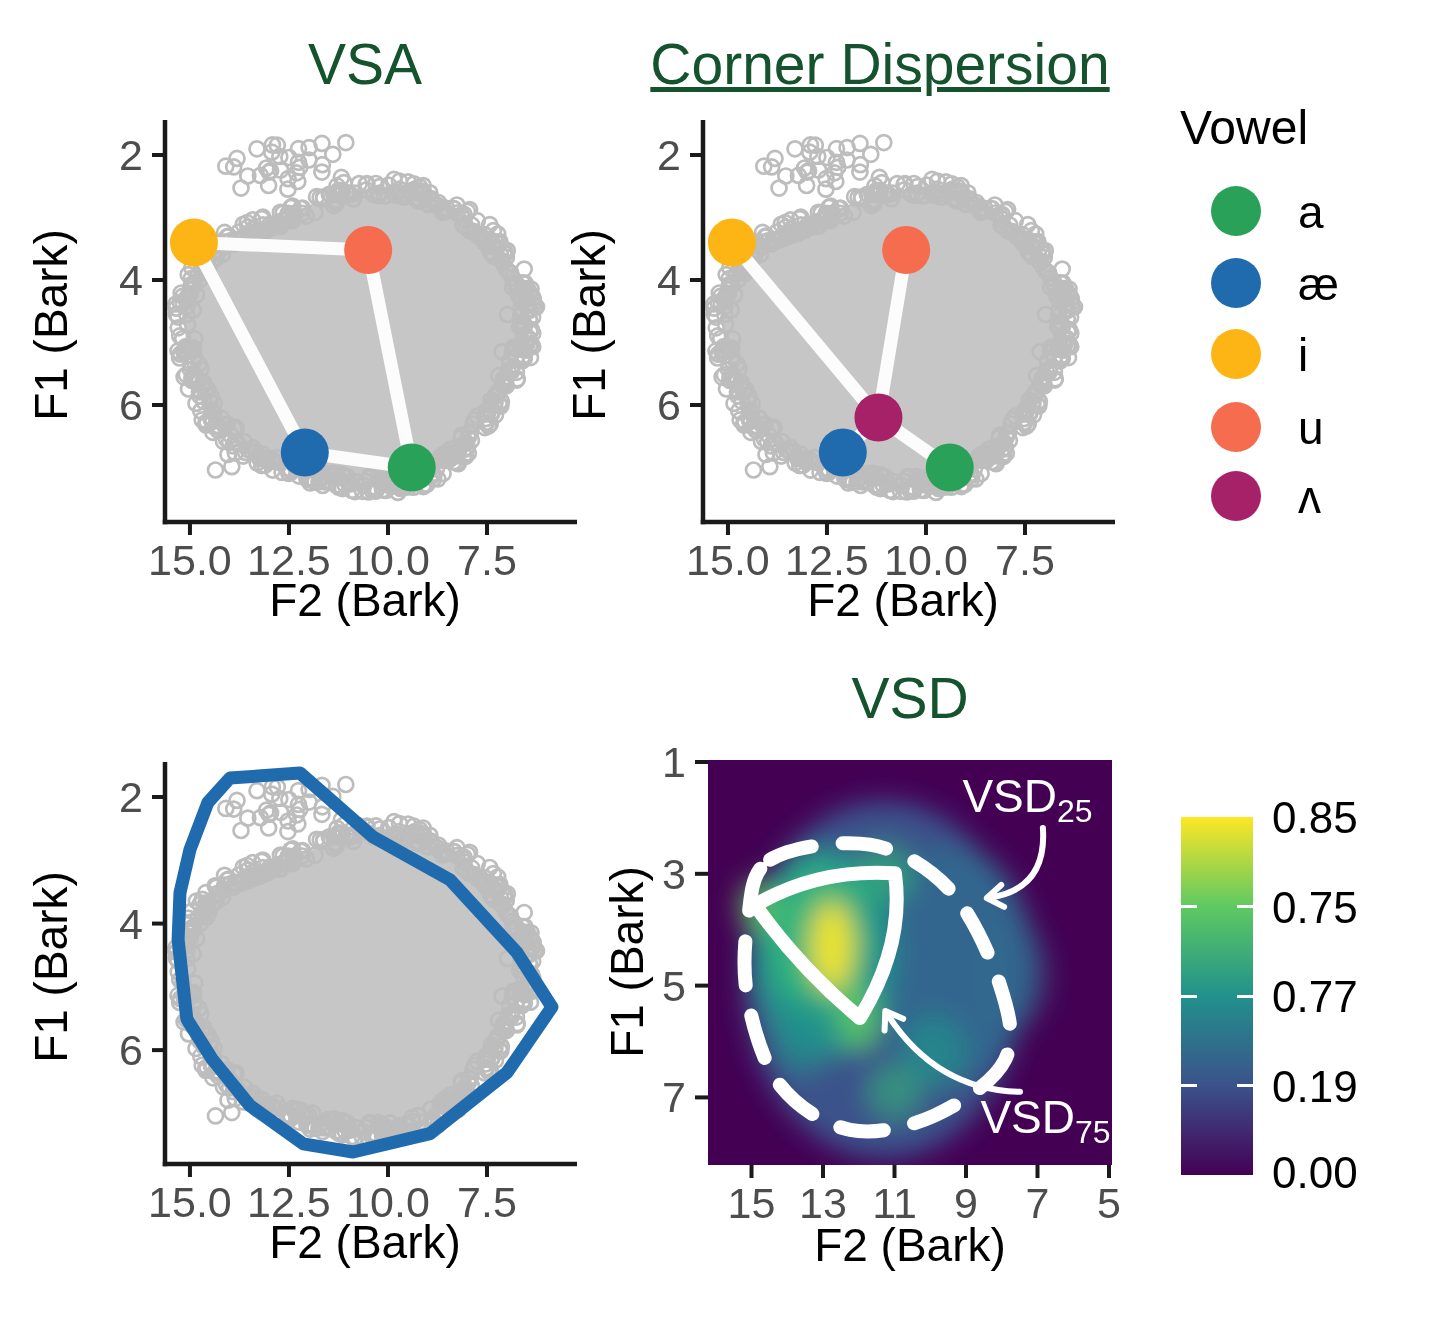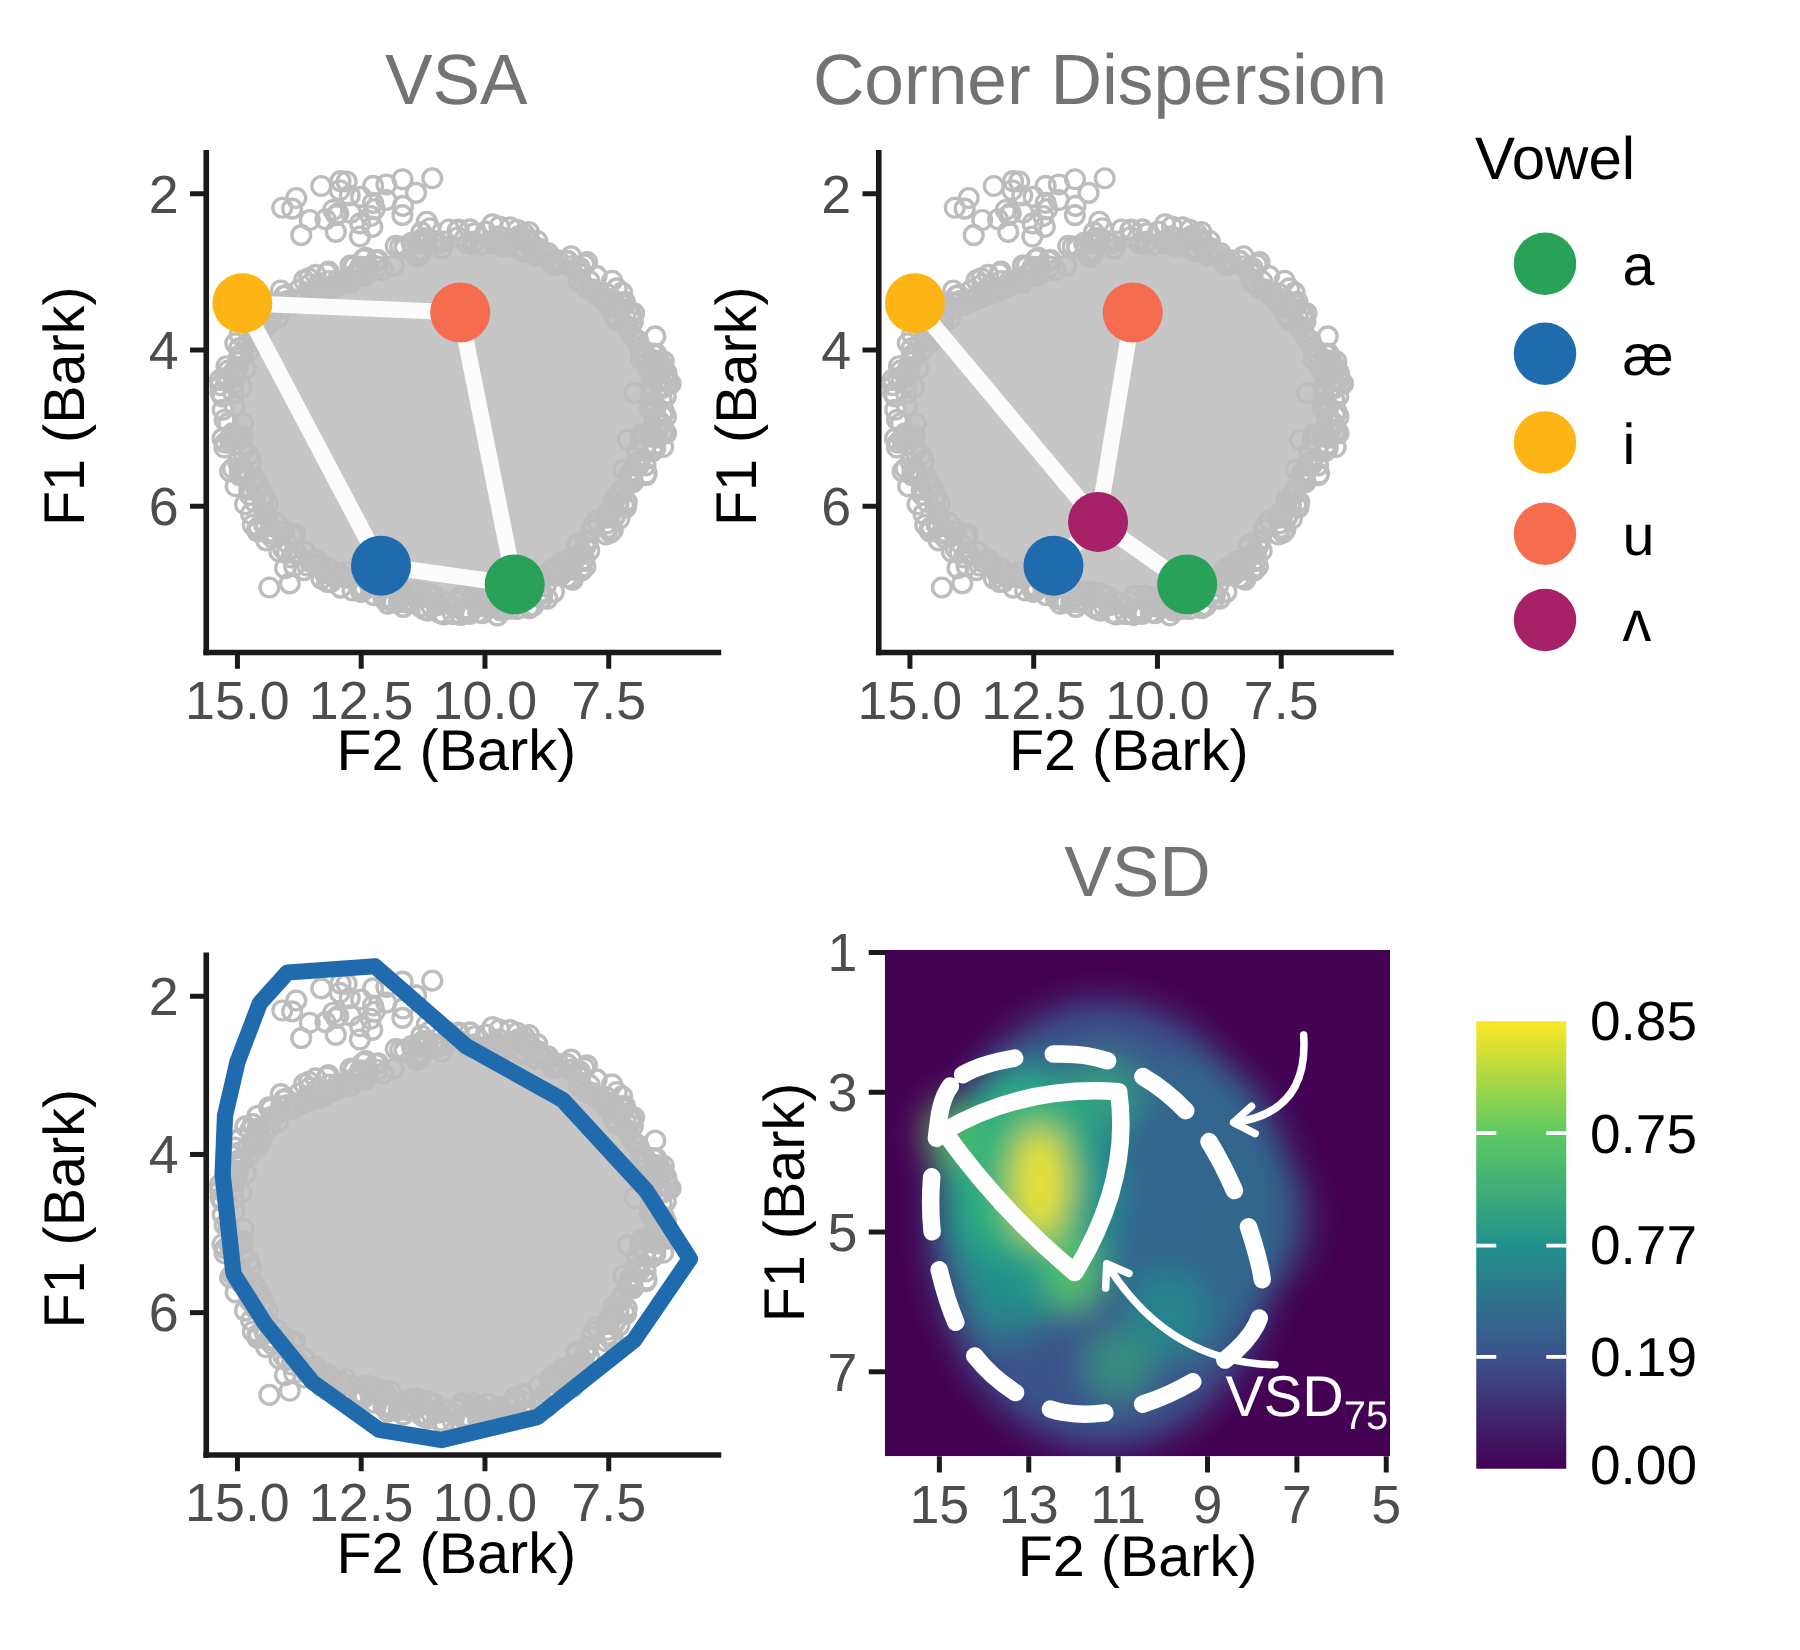--- a/index.html
+++ b/index.html
@@ -1,23 +1,23 @@
 <!DOCTYPE html>
 <html><head>
 <meta charset="utf-8">
 <style>
   html,body{margin:0;padding:0;background:#ffffff;}
   .fig{position:relative;width:1440px;height:1320px;background:#ffffff;
        font-family:"Liberation Sans",sans-serif;overflow:hidden;}
   #canvas{position:absolute;left:0;top:0;}
   #canvas text{font-family:"Liberation Sans",sans-serif;}
 
-  .ptitle{position:absolute;text-align:center;font-size:57px;line-height:1;color:#737373;}
+  .ptitle{position:absolute;text-align:center;font-size:57px;line-height:1;color:#14532d;}
   #title-vsa{left:165px;top:36px;width:400px;}
-  #title-corner{left:620px;top:36px;width:520px;}
+  #title-corner{left:620px;top:36px;width:520px;text-decoration:underline;}
   #title-hull{left:165px;top:670px;width:400px;}
   #title-vsd{left:710px;top:670px;width:400px;}
   .tsub{font-size:38px;vertical-align:-12px;}
 
   .alab{position:absolute;font-size:46px;line-height:1;color:#000;text-align:center;}
   #xlab-vsa{left:165px;top:577px;width:400px;}
   #xlab-corner{left:703px;top:577px;width:400px;}
   #xlab-hull{left:165px;top:1219px;width:400px;}
   #xlab-vsd{left:710px;top:1222px;width:400px;}
   .ylab{position:absolute;width:394px;height:48px;text-align:center;
@@ -2013,14 +2013,15 @@
     <span class="cbtick r t50"></span>
     <span class="cbtick l t75"></span>
     <span class="cbtick r t75"></span>
   </div>
   <span class="dlabel" style="top:796px">0.85</span>
   <span class="dlabel" style="top:886px">0.75</span>
   <span class="dlabel" style="top:975px">0.77</span>
   <span class="dlabel" style="top:1065px">0.19</span>
   <span class="dlabel" style="top:1151px">0.00</span>
 
+  <div class="ann" id="ann-25"><span>VSD</span><span class="asub">25</span></div>
   <div class="ann" id="ann-75"><span>VSD</span><span class="asub">75</span></div>
 </div>
 
 </body></html>

